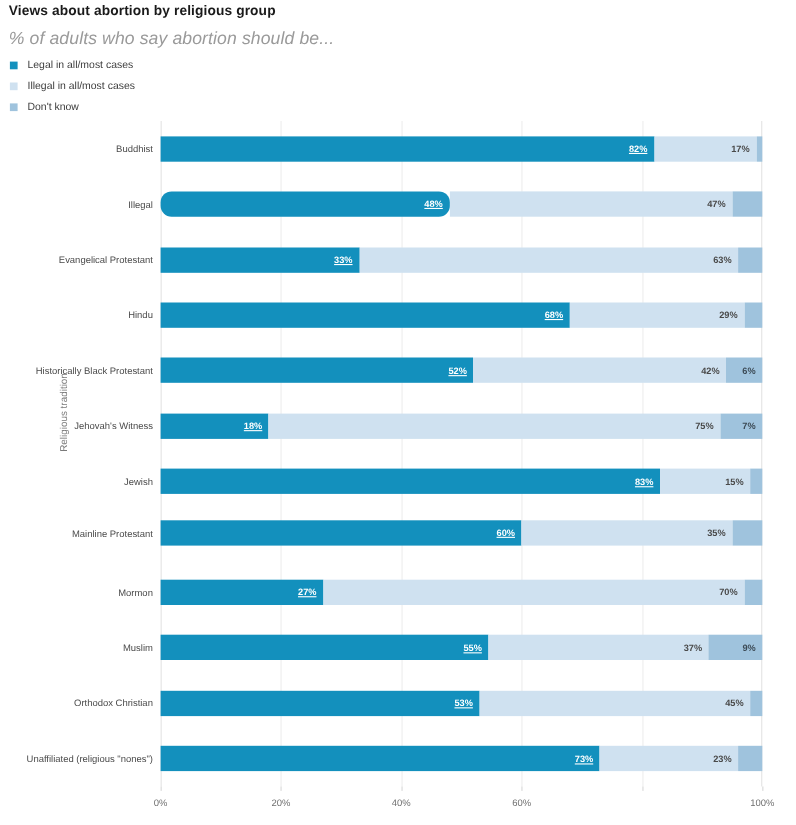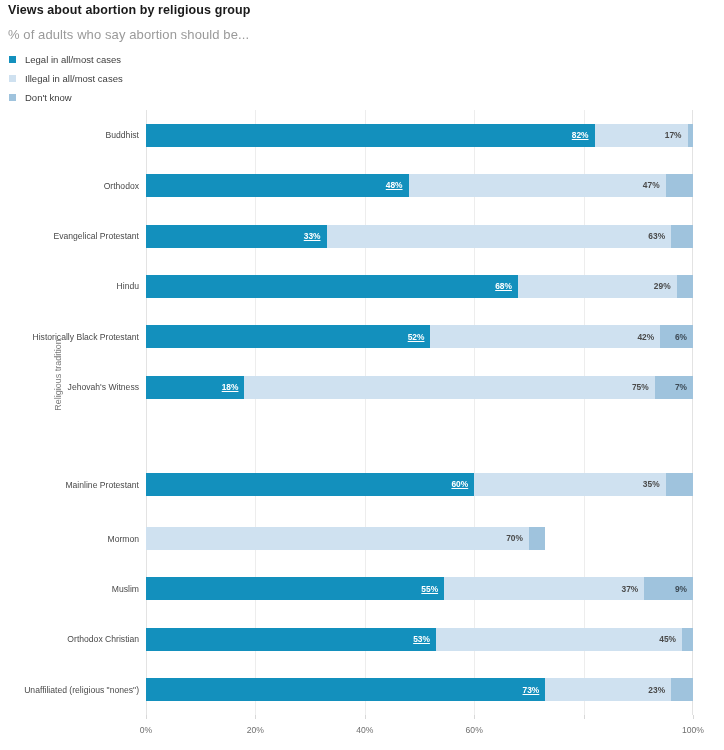--- a/index.html
+++ b/index.html
@@ -23,21 +23,22 @@
     top: 3px;
     font-size: 12.5px;
     font-weight: bold;
     color: #1a1a1a;
     letter-spacing: .1px;
   }
   #chart-subtitle {
     position: absolute;
     left: 8px;
     top: 27px;
-    font-size: 13px;
+    font-size: 16px;
+    font-style: italic;
     color: #9a9a9a;
     letter-spacing: .1px;
   }
 
   
   #legend {
     position: absolute;
     left: 9px;
     top: 54px;
     display: flex;
@@ -213,23 +214,23 @@
           <div class="seg seg-legal" style="width: 82%;">
             <span class="seg-label">82%</span>
           </div>
           <div class="seg seg-illegal" style="width: 17%;">
             <span class="seg-label">17%</span>
           </div>
           <div class="seg seg-dk" style="width: 1%;"></div>
         </div>
       </div>
       <div class="row" style="top: 64.125px;">
-        <div class="row-label">Orthodox</div>
-        <div class="bar-track">
-          <div class="seg seg-legal" style="width: 48%;">
+        <div class="row-label">Illegal</div>
+        <div class="bar-track">
+          <div class="seg seg-legal" style="width: 48%; border-radius: 10px;">
             <span class="seg-label">48%</span>
           </div>
           <div class="seg seg-illegal" style="width: 47%;">
             <span class="seg-label">47%</span>
           </div>
           <div class="seg seg-dk" style="width: 5%;"></div>
         </div>
       </div>
       <div class="row" style="top: 114.542px;">
         <div class="row-label">Evangelical Protestant</div>
@@ -276,35 +277,50 @@
             <span class="seg-label">18%</span>
           </div>
           <div class="seg seg-illegal" style="width: 75%;">
             <span class="seg-label">75%</span>
           </div>
           <div class="seg seg-dk" style="width: 7%;">
             <span class="seg-label">7%</span>
           </div>
         </div>
       </div>
+      <div class="row" style="top: 316.208px;">
+        <div class="row-label">Jewish</div>
+        <div class="bar-track">
+          <div class="seg seg-legal" style="width: 83%;">
+            <span class="seg-label">83%</span>
+          </div>
+          <div class="seg seg-illegal" style="width: 15%;">
+            <span class="seg-label">15%</span>
+          </div>
+          <div class="seg seg-dk" style="width: 2%;"></div>
+        </div>
+      </div>
       <div class="row" style="top: 363px;">
         <div class="row-label">Mainline Protestant</div>
         <div class="bar-track">
           <div class="seg seg-legal" style="width: 60%;">
             <span class="seg-label">60%</span>
           </div>
           <div class="seg seg-illegal" style="width: 35%;">
             <span class="seg-label">35%</span>
           </div>
           <div class="seg seg-dk" style="width: 5%;"></div>
         </div>
       </div>
       <div class="row" style="top: 417.042px;">
         <div class="row-label">Mormon</div>
         <div class="bar-track">
+          <div class="seg seg-legal" style="width: 27%;">
+            <span class="seg-label">27%</span>
+          </div>
           <div class="seg seg-illegal" style="width: 70%;">
             <span class="seg-label">70%</span>
           </div>
           <div class="seg seg-dk" style="width: 3%;"></div>
         </div>
       </div>
       <div class="row" style="top: 467.458px;">
         <div class="row-label">Muslim</div>
         <div class="bar-track">
           <div class="seg seg-legal" style="width: 55%; padding-left: 39px;">

